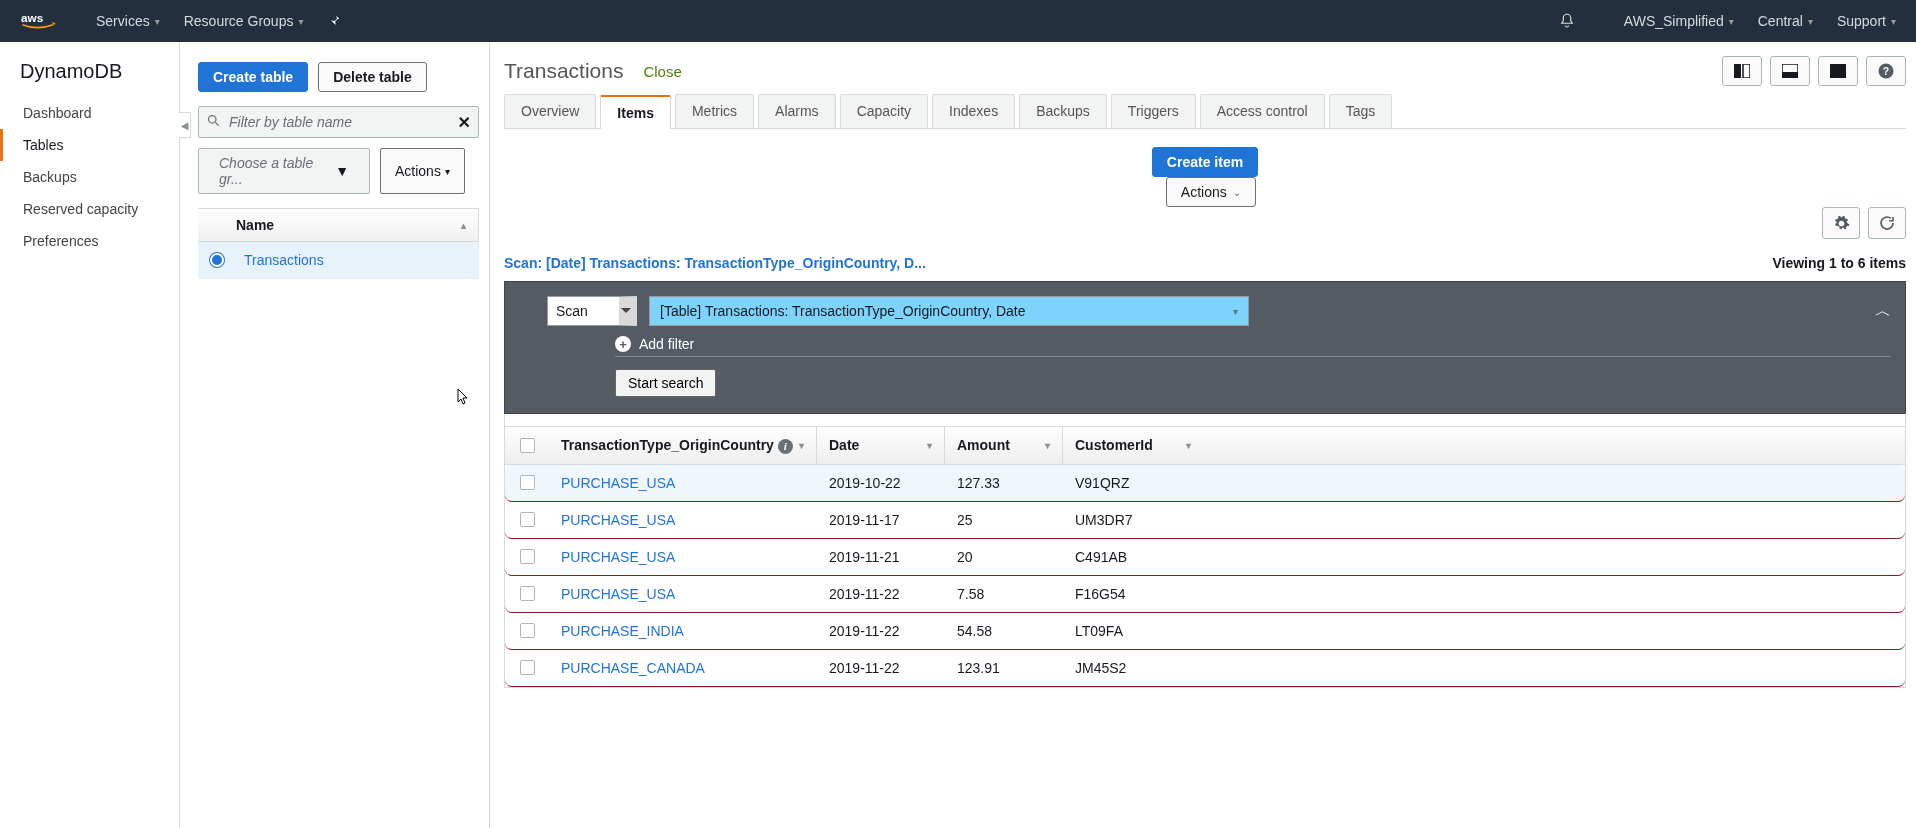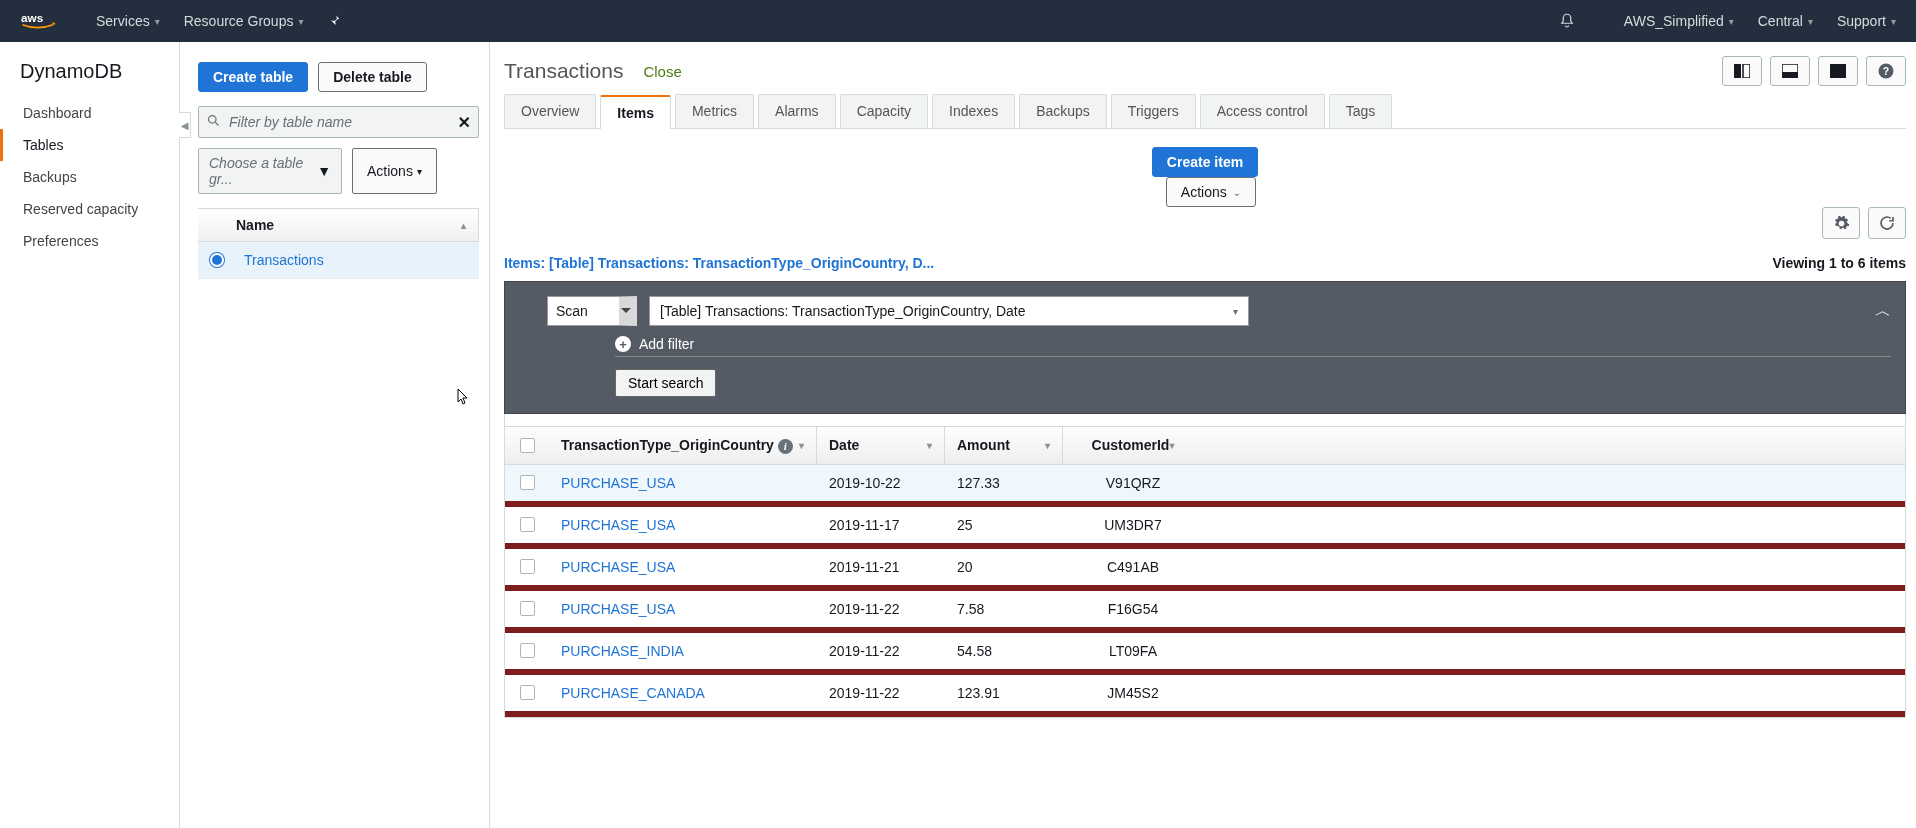--- a/index.html
+++ b/index.html
@@ -28,21 +28,21 @@
 .midcol { width: 310px; border-right: 1px solid #d5dbdb; padding: 20px 10px 0 18px; display: flex; flex-direction: column; }
 .btn { display: inline-flex; align-items: center; justify-content: center; border: 1px solid #687078; background: #fafafa; color: #16191f; border-radius: 3px; padding: 6px 14px; font-size: 14px; cursor: pointer; font-weight: 700; }
 .btn-primary { background: #2074d5; border-color: #2074d5; color: #fff; }
 .btn-row { display: flex; gap: 10px; margin-bottom: 14px; }
 .filter-wrap { position: relative; margin-bottom: 10px; }
 .filter-input { width: 100%; border: 1px solid #aab7b8; background: #f2f3f3; padding: 7px 28px 7px 30px; font-size: 14px; color: #555; border-radius: 2px; font-style: italic; }
 .filter-input::placeholder { color: #687078; }
 .search-icon { position: absolute; left: 8px; top: 50%; transform: translateY(-50%); color: #687078; }
 .clear-icon { position: absolute; right: 8px; top: 50%; transform: translateY(-50%); color: #16191f; cursor: pointer; font-weight: 700; font-size: 16px; }
 .select-row { display: flex; gap: 10px; margin-bottom: 14px; }
-.select-like { border: 1px solid #aab7b8; background: #f2f3f3; padding: 6px 10px; font-size: 14px; font-style: italic; color: #687078; display: flex; align-items: center; justify-content: space-between; width: 144px; border-radius: 2px; cursor: pointer; }
+.select-like { border: 1px solid #aab7b8; background: #f2f3f3; padding: 6px 20px; font-size: 14px; font-style: italic; color: #687078; display: flex; align-items: center; justify-content: space-between; width: 172px; border-radius: 2px; cursor: pointer; }
 .select-like .tri { font-style: normal; color: #16191f; }
 .btn-actions { border-radius: 2px; font-weight: 400; }
 .table-header2 { background: linear-gradient(#fff, #f0f0f0); border: 1px solid #d5dbdb; border-left: none; display: flex; align-items: center; padding: 8px 12px; font-weight: 700; justify-content: space-between; }
 .table-list { border-bottom: 1px solid #eaeded; }
 .table-row { display: flex; align-items: center; padding: 10px 12px; background: #e8f2fb; cursor: pointer; }
 .radio-dot { width: 14px; height: 14px; border-radius: 50%; background: #2074d5; margin-right: 20px; box-shadow: 0 0 0 2px #fff inset, 0 0 0 1px #2074d5; }
 .table-link { color: #2074d5; }
 
 
 .rightcol { flex: 1; padding: 14px 10px 0 14px; overflow: hidden; display: flex; flex-direction: column; }
@@ -63,39 +63,39 @@
 .tool-btn { width: 38px; height: 32px; border: 1px solid #aab7b8; border-radius: 3px; display: flex; align-items: center; justify-content: center; cursor: pointer; background: #fafafa; }
 
 .scan-summary { display: flex; align-items: center; justify-content: space-between; padding: 4px 0 10px; }
 .scan-text { color: #2074d5; font-weight: 700; font-size: 14px; }
 .viewing-text { color: #16191f; font-weight: 700; font-size: 14px; }
 
 .scan-panel { background: #545b64; border: 1px solid #444; padding: 14px 14px 16px; }
 .scan-row1 { display: flex; align-items: center; gap: 12px; margin-bottom: 10px; margin-left: 28px; }
 .scan-select { background: #fff; border: 1px solid #999; padding: 6px 8px; width: 90px; display: flex; align-items: center; justify-content: space-between; cursor: pointer; border-right: 18px solid #d9d9d9; position: relative; }
 .scan-select::after { content: ""; position: absolute; right: -12px; top: 50%; transform: translateY(-30%); border: 5px solid transparent; border-top-color: #444; }
-.index-select { background: #ffffff; border: 1px solid #999; padding: 6px 10px; flex: 1; max-width: 600px; display: flex; align-items: center; justify-content: space-between; cursor: pointer; }
+.index-select { background: #7dd3fc; border: 1px solid #999; padding: 6px 10px; flex: 1; max-width: 600px; display: flex; align-items: center; justify-content: space-between; cursor: pointer; }
 .chevron-circle { color: #fff; font-size: 16px; margin-left: auto; cursor: pointer; }
 .add-filter-row { display: flex; align-items: center; gap: 8px; color: #fff; padding: 0 0 4px 96px; cursor: pointer; border-bottom: 1px solid #888; margin: 0 0 12px 96px; padding-left: 0; }
 .plus-circle { width: 16px; height: 16px; background: #fff; color: #545b64; border-radius: 50%; display: inline-flex; align-items: center; justify-content: center; font-weight: 700; font-size: 13px; }
 .start-search-btn { background: #f2f3f3; border: 1px solid #666; padding: 5px 12px; margin-left: 96px; cursor: pointer; font-size: 14px; border-radius: 2px; }
 
 
 .data-table { border: 1px solid #d5dbdb; border-top: none; }
 .dt-head { display: flex; background: linear-gradient(#fefefe, #eee); border-bottom: 1px solid #d5dbdb; border-top: 1px solid #d5dbdb; margin-top: 12px; }
 .dt-cell { padding: 10px 12px; display: flex; align-items: center; }
 .col-check { width: 44px; justify-content: center; }
 .col-1 { width: 268px; border-right: 1px solid #d5dbdb; font-weight: 700; justify-content: space-between;}
 .col-2 { width: 128px; border-right: 1px solid #d5dbdb; font-weight: 700; justify-content: space-between;}
 .col-3 { width: 118px; border-right: 1px solid #d5dbdb; font-weight: 700; justify-content: space-between;}
-.col-4 { width: 140px; font-weight: 700; justify-content: center;}
+.col-4 { width: 140px; font-weight: 700; justify-content: space-between;}
 .checkbox { width: 15px; height: 15px; border: 1px solid #aab7b8; border-radius: 2px; background: #fff; cursor: pointer; }
 .sort-caret { color: #879196; font-size: 10px; }
 .info-circ { display: inline-flex; width: 15px; height: 15px; border-radius: 50%; background: #687078; color: #fff; align-items: center; justify-content: center; font-size: 11px; margin-left: 4px; font-style: italic; font-family: serif;}
-.dt-row { display: flex; border-bottom: 6px solid #7f1d1d; }
+.dt-row { display: flex; border-bottom: 1px solid #7f1d1d; border-radius: 7px; }
 .dt-row.first { background: #f0f7fc; }
 .dt-row .dt-cell { font-weight: 400; border-right: none; }
 .link-cell { color: #2074d5; }
 .cursor-mark { position: fixed; left: 457px; top: 388px; pointer-events: none; z-index: 999; }
 </style>
 </head>
 <body>
 
 <div class="topnav">
   <div class="aws-logo">
@@ -250,21 +250,21 @@
           </div>
         <div class="tool-btn">
             <svg width="18" height="18" viewBox="0 0 24 24">
               <path fill="none" stroke="#545b64" stroke-width="2.2" d="M20 12a8 8 0 1 1-3-6.2M20 4v5h-5"></path>
             </svg>
           </div>
       </div>
     </div>
 
     <div class="scan-summary">
-      <span class="scan-text">Items: [Table] Transactions: TransactionType_OriginCountry, D...</span>
+      <span class="scan-text">Scan: [Date] Transactions: TransactionType_OriginCountry, D...</span>
       <span class="viewing-text">Viewing 1 to 6 items</span>
     </div>
 
     <div class="scan-panel">
       <div class="scan-row1">
         <div class="scan-select">
             <span>Scan</span>
           </div>
         <div class="index-select">
             <span>[Table] Transactions: TransactionType_OriginCountry, Date</span>

